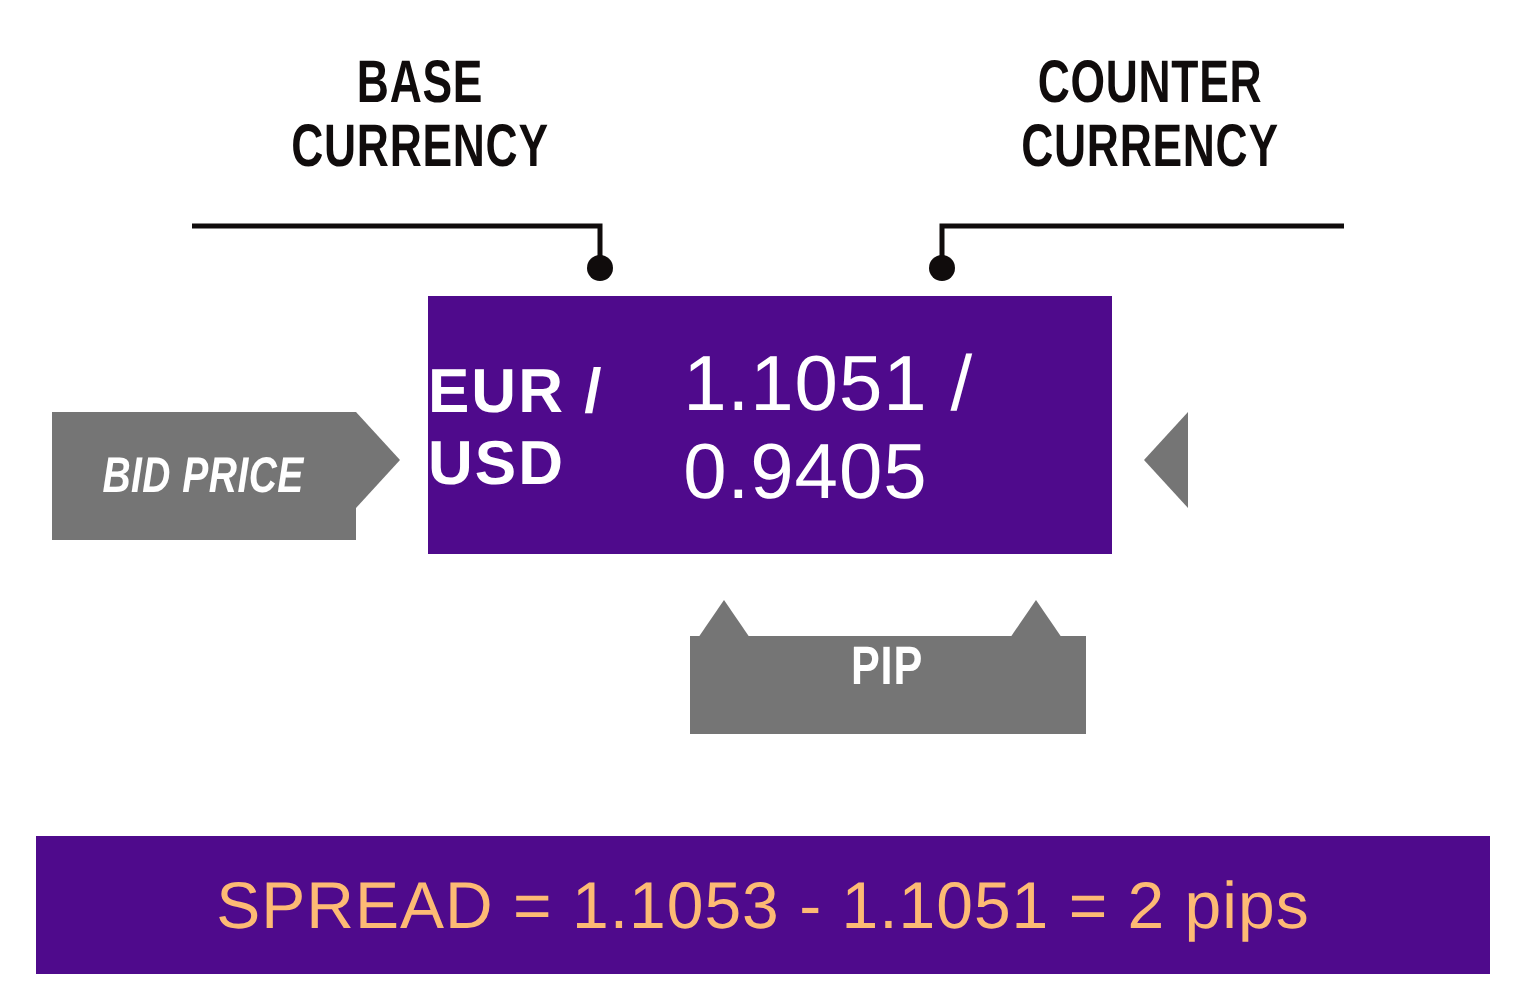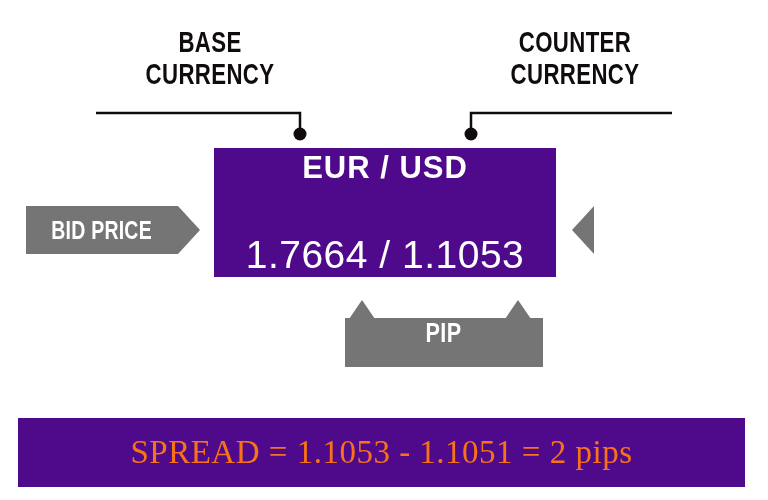--- a/index.html
+++ b/index.html
@@ -53,21 +53,21 @@
 
   
   #quote-box {
     position: absolute;
     left: 214px;
     top: 148px;
     width: 342px;
     height: 129px;
     background: #4F0A8C;
     display: flex;
-    flex-direction: column;
+    flex-direction: row;
     align-items: center;
     justify-content: space-between;
   }
   #pair-text {
     color: #ffffff;
     font-family: "Liberation Sans", sans-serif;
     font-weight: bold;
     font-size: 31px;
     letter-spacing: 1px;
     margin-top: 2px;
@@ -77,25 +77,26 @@
     font-family: "Liberation Sans", sans-serif;
     font-weight: normal;
     font-size: 39px;
     letter-spacing: 0.5px;
     margin-top: 4px;
   }
 
   
   .tag {
     position: absolute;
-    height: 48px;
+    height: 64px;
     background: #757575;
     display: flex;
     align-items: center;
     justify-content: center;
+    font-style: italic;
   }
   .tag-text {
     color: #ffffff;
     font-family: "Liberation Sans", sans-serif;
     font-weight: bold;
     font-size: 25px;
     letter-spacing: 0.3px;
     transform: scaleX(0.78);
     white-space: nowrap;
   }
@@ -173,22 +174,22 @@
     left: 18px;
     top: 418px;
     width: 727px;
     height: 69px;
     background: #4F0A8C;
     display: flex;
     align-items: center;
     justify-content: center;
   }
   #spread-text {
-    color: #f97316;
-    font-family: Liberation Serif, serif;
+    color: #fdba74;
+    font-family: Liberation Sans, sans-serif;
     font-weight: normal;
     font-size: 33px;
     letter-spacing: 0.5px;
   }
 </style>
 </head>
 <body>
 
 <div id="stage">
 
@@ -202,21 +203,21 @@
 
     <polyline points="96,113 300,113 300,130" fill="none" stroke="#100c0c" stroke-width="2.5"></polyline>
     <circle cx="300" cy="134" r="6.5" fill="#100c0c"></circle>
 
     <polyline points="672,113 471,113 471,130" fill="none" stroke="#100c0c" stroke-width="2.5"></polyline>
     <circle cx="471" cy="134" r="6.5" fill="#100c0c"></circle>
   </svg>
 
   <div id="quote-box">
     <div id="pair-text">EUR / USD</div>
-    <div id="price-text">1.7664 / 1.1053</div>
+    <div id="price-text">1.1051 / 0.9405</div>
   </div>
 
   <div class="tag" id="tag-bid">
     <span class="tag-text">BID PRICE</span>
   </div>
   <div id="tag-bid-tip"></div>
 
   <div id="tag-ask-tip"></div>
 
   <div id="pip-group">

